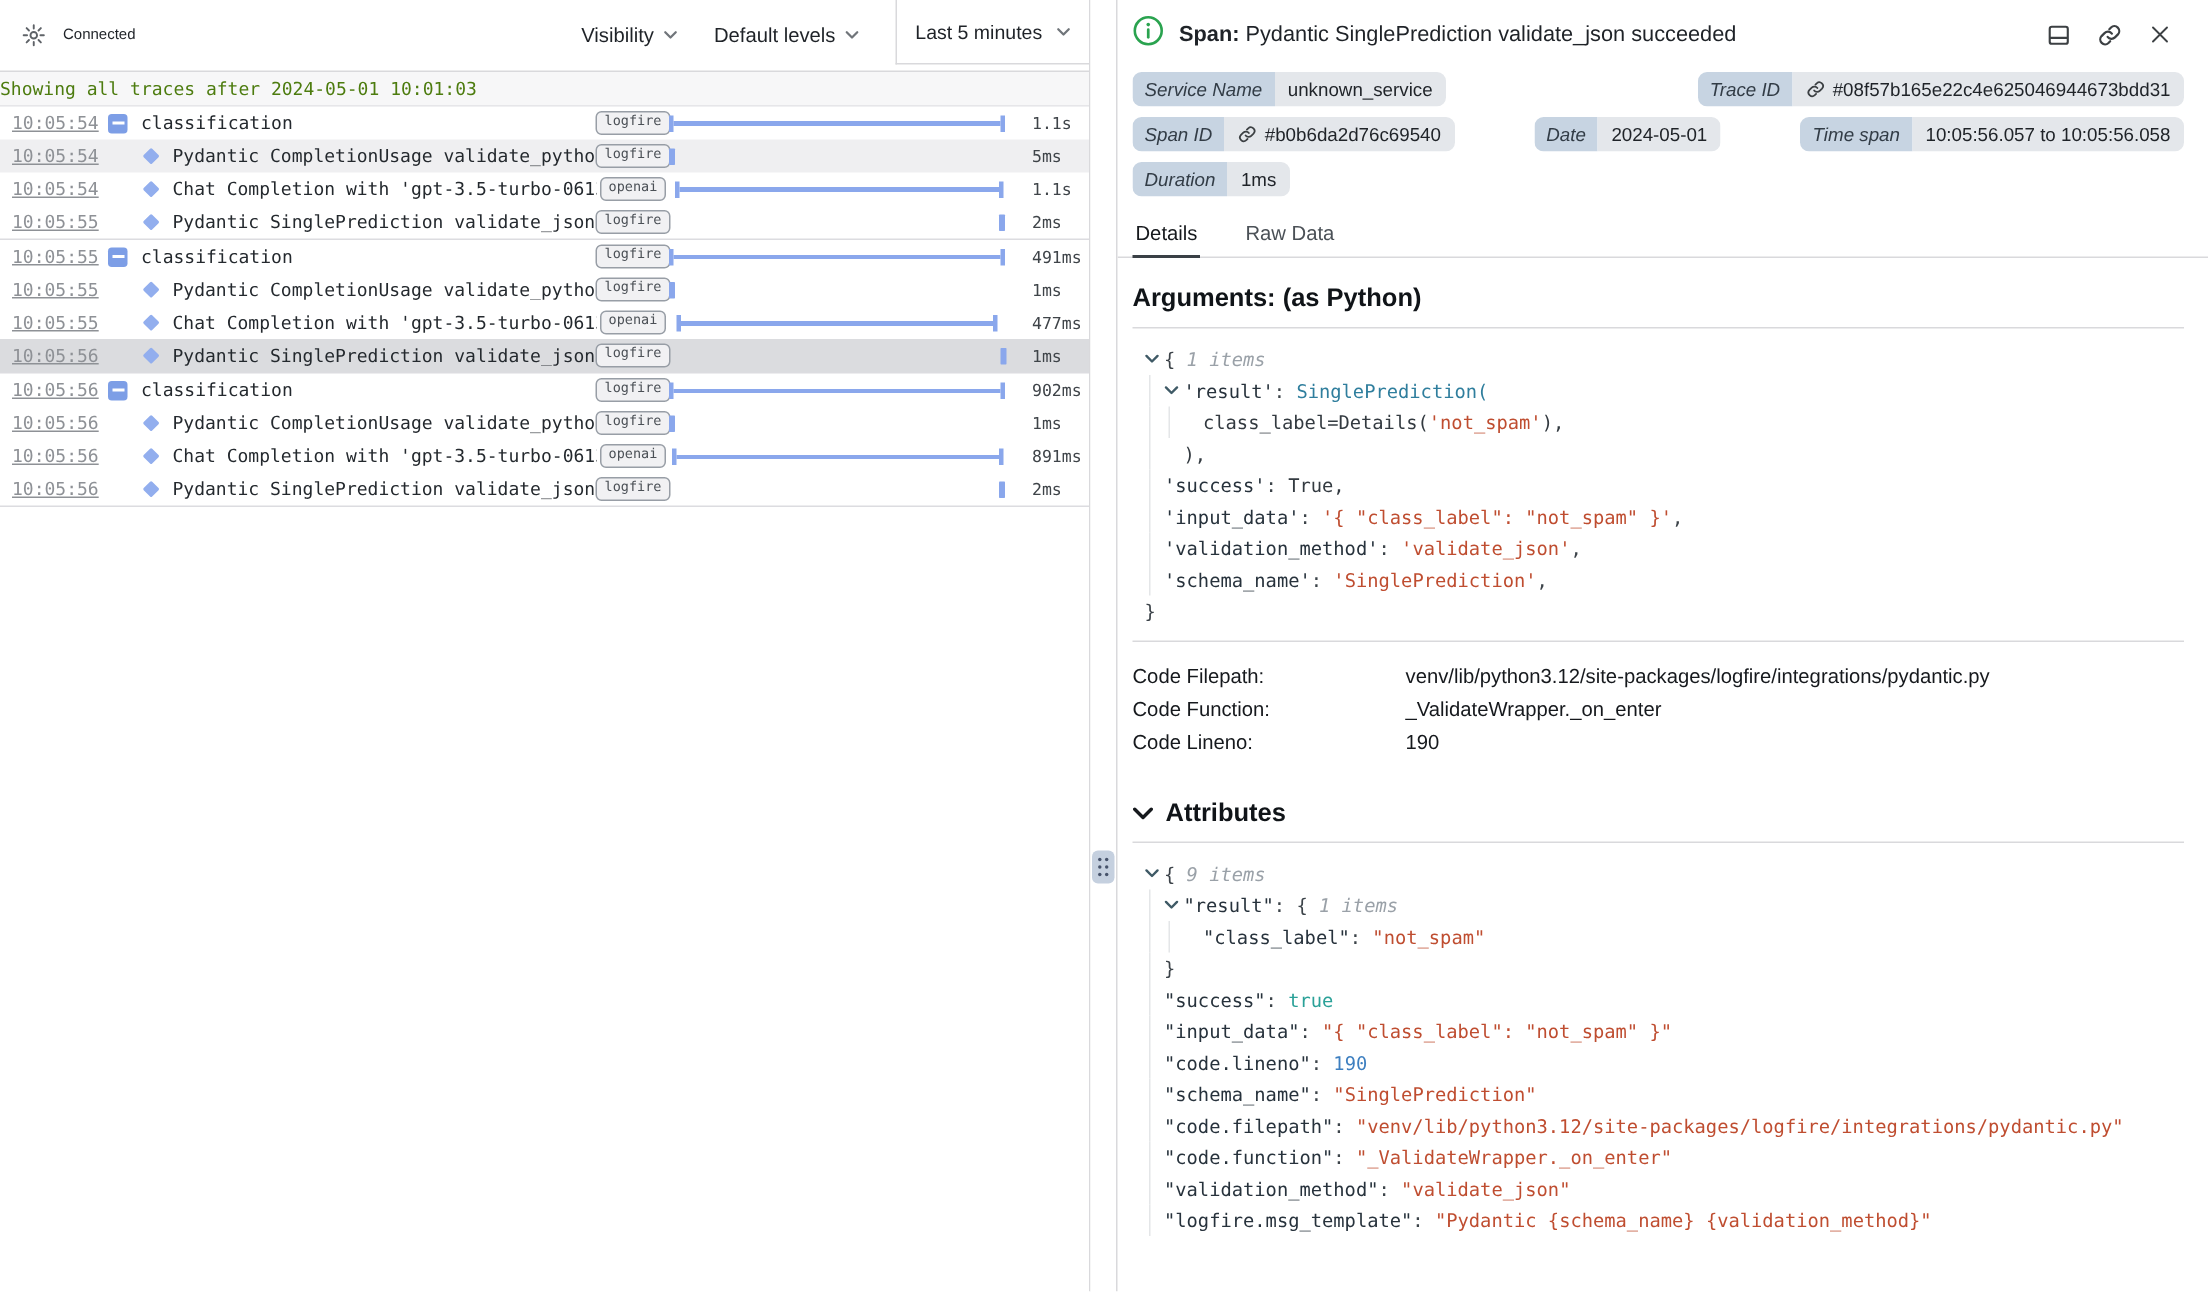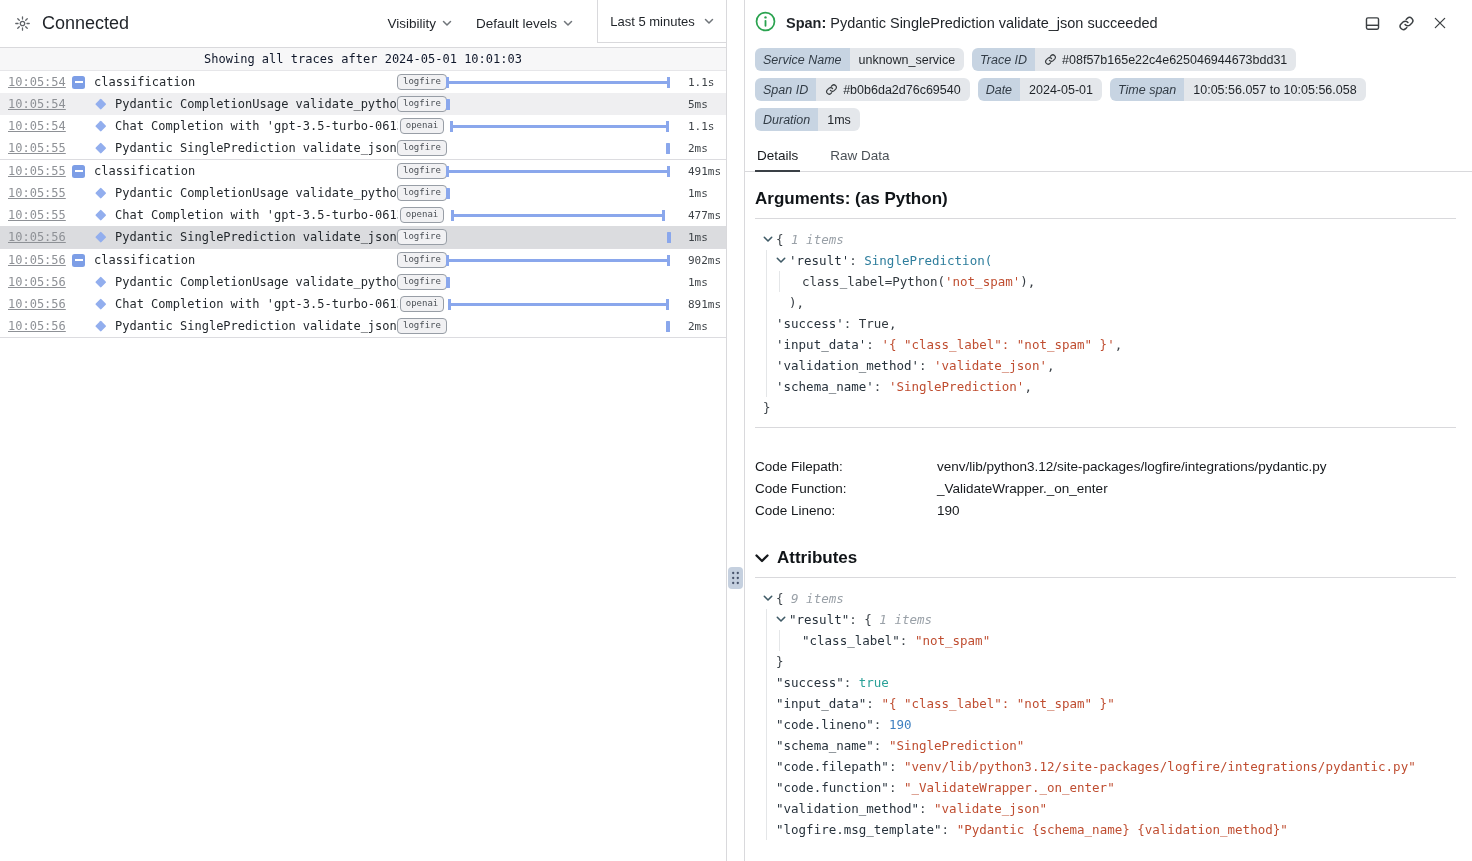--- a/index.html
+++ b/index.html
@@ -4,28 +4,28 @@
 <style>
   * { box-sizing: border-box; }
   html,body { margin:0; padding:0; width:1472px; height:861px; background:#fff;
     font-family:"Liberation Sans", sans-serif; color:#1f2328; overflow:hidden; }
   .app { display:flex; width:1472px; height:861px; }
 
   
   .left { width:727px; flex:none; border-right:1px solid #d9d9dc; display:flex; flex-direction:column; background:#fff; }
   .lp-header { height:48px; flex:none; border-bottom:1px solid #d9d9dc; display:flex; align-items:center; padding-left:14px; }
   .gear { width:17px; height:17px; color:#5f6368; display:flex; }
-  .status { margin-left:11px; font-size:18px; color:#1f2328; }
+  .status { margin-left:11px; font-size:10px; color:#1f2328; }
   .hd-spacer { flex:1; }
   .hdr-menu { display:flex; align-items:center; gap:6px; font-size:13.5px; color:#1f2328; margin-right:24px; cursor:default; }
   .sm-chev { display:flex; color:#70757a; }
   .time-range { width:129px; height:43px; align-self:flex-start; border-left:1px solid #d9d9dc; border-bottom:1px solid #d9d9dc;
     display:flex; align-items:center; justify-content:center; gap:9px; font-size:13px; margin-right:0; }
-  .banner { height:23px; flex:none; line-height:23px; text-align:center; background:#f7f7f8; border-bottom:1px solid #e6e6e9;
-    font-family:"DejaVu Sans Mono", monospace; font-size:12px; color:#0f172a; }
+  .banner { height:23px; flex:none; line-height:23px; text-align:left; background:#f7f7f8; border-bottom:1px solid #e6e6e9;
+    font-family:"DejaVu Sans Mono", monospace; font-size:12px; color:#4d7c0f; }
   .trace-list { flex:1; overflow:hidden; }
   .tgroup { border-bottom:1px solid #dcdce0; }
   .trow { height:22px; display:flex; align-items:center; font-family:"DejaVu Sans Mono", monospace; font-size:12px; cursor:default; }
   .trow.hl-light { background:#efeff1; }
   .trow.hl-selected { background:#dbdcdf; }
   .t-time { width:66px; padding-left:8px; flex:none; color:#8e9196;text-decoration:underline; }
   .toggle { flex:none; width:13px; height:13px; margin:0 9px 0 6px; background:#7d9ee6; border-radius:2.5px; position:relative; }
   .toggle::after { content:""; position:absolute; left:2.5px; right:2.5px; top:5.5px; height:2px; background:#fff; }
   .dwrap { flex:none; width:11px; margin:0 9px 0 29px; display:flex; justify-content:center; }
   .diamond { width:7.5px; height:7.5px; background:#92aeee; transform:rotate(45deg); border-radius:1px; }
@@ -42,21 +42,21 @@
   .gutter { width:17px; flex:none; position:relative; background:#fff; }
   .handle { position:absolute; left:1px; top:567px; width:15px; height:22px; border-radius:4px; background:#c5d0df; display:flex; align-items:center; justify-content:center; cursor:col-resize; }
 
   
   .right { flex:1; border-left:1px solid #d9d9dc; display:flex; flex-direction:column; overflow:hidden; }
   .rp-header { height:46px; flex:none; display:flex; align-items:center; padding:0 24px 0 10px; }
   .rp-title { margin-left:10px; font-size:14.5px; color:#1f2328; white-space:nowrap; }
   .rp-title b { font-weight:700; }
   .rp-actions { margin-left:auto; display:flex; align-items:center; gap:17px; }
   .icon-btn { display:flex; color:#3c4043; cursor:pointer; background:none; border:none; padding:0; }
-  .chips { display:flex; flex-wrap:wrap; gap:7px 8px; padding:2px 16px 10px 10px; }
+  .chips { display:flex; flex-wrap:wrap; gap:7px 8px; padding:2px 16px 10px 10px;justify-content:space-between; }
   .chip { display:flex; height:23px; border-radius:6px; overflow:hidden; font-size:12.5px; }
   .chip-label { background:#c7d4e2; color:#323c46; font-style:italic; display:flex; align-items:center; padding:0 8px; }
   .chip-value { background:#e4e7eb; color:#1f2328; display:flex; align-items:center; gap:5px; padding:0 9px; white-space:nowrap; }
   .tabs { flex:none; display:flex; gap:28px; padding-left:10px; border-bottom:1px solid #d9d9dc; margin-top:1px; }
   .tab { font-size:13.5px; color:#4b5157; padding:6px 2px 7px; cursor:pointer; }
   .tab.active { color:#16191d; border-bottom:2px solid #3a4046; margin-bottom:-1px; }
   .rp-body { flex:1; overflow:hidden; padding:0 16px 0 10px; }
   .section { font-size:17px; font-weight:700; color:#101418; margin:17px 0 0; display:flex; align-items:center; gap:8px; }
   .section.mt-lg { margin-top:26px; }
   .hr { border:none; border-top:1px solid #d9d9dc; margin:9px 0 0; }
@@ -67,21 +67,21 @@
   .chev.pad { visibility:hidden; }
   .chev svg { vertical-align:middle; margin-top:-2px; }
   .tk-b { color:#3c4349; }
   .tk-it { color:#9aa1a8; font-style:italic; }
   .tk-k { color:#27323c; }
   .tk-s { color:#bf4d30; }
   .tk-cls { color:#2f7e9d; }
   .tk-d { color:#333a40; }
   .tk-bool { color:#2aa198; }
   .tk-num { color:#3d7fc0; }
-  .kv-rows { margin-top:28px; }
+  .kv-rows { margin-top:12px; }
   .kv { display:flex; font-size:13.5px; line-height:22px; }
   .kv-label { width:182px; flex:none; color:#16191d; }
   .kv-value { color:#16191d; }
 </style>
 </head>
 <body>
 
 <div class="app">
 
   <div class="left">
@@ -400,21 +400,21 @@
       <hr class="hr">
       <div class="codeblock" id="py-block">
           <div class="code-line"><span class="chev"><svg width="10" height="7" viewBox="0 0 10 7">
                 <path d="M1.3 1.3 L5 5 L8.7 1.3" fill="none" stroke="currentColor" stroke-width="1.6" stroke-linecap="round" stroke-linejoin="round"></path>
               </svg></span><span class="tk-b">{ </span><span class="tk-it">1 items</span></div>
           <div class="code-line"><span class="g"></span><span class="chev"><svg width="10" height="7" viewBox="0 0 10 7">
                 <path d="M1.3 1.3 L5 5 L8.7 1.3" fill="none" stroke="currentColor" stroke-width="1.6" stroke-linecap="round" stroke-linejoin="round"></path>
               </svg></span><span class="tk-k">'result'</span><span class="tk-b">: </span><span class="tk-cls">SinglePrediction(</span></div>
           <div class="code-line"><span class="g"></span><span class="g"></span><span class="chev pad"><svg width="10" height="7" viewBox="0 0 10 7">
                 <path d="M1.3 1.3 L5 5 L8.7 1.3" fill="none" stroke="currentColor" stroke-width="1.6" stroke-linecap="round" stroke-linejoin="round"></path>
-              </svg></span><span class="tk-d">class_label=Python(</span><span class="tk-s">'not_spam'</span><span class="tk-d">),</span></div>
+              </svg></span><span class="tk-d">class_label=Details(</span><span class="tk-s">'not_spam'</span><span class="tk-d">),</span></div>
           <div class="code-line"><span class="g"></span><span class="chev pad"><svg width="10" height="7" viewBox="0 0 10 7">
                 <path d="M1.3 1.3 L5 5 L8.7 1.3" fill="none" stroke="currentColor" stroke-width="1.6" stroke-linecap="round" stroke-linejoin="round"></path>
               </svg></span><span class="tk-d">),</span></div>
           <div class="code-line"><span class="g"></span><span class="tk-k">'success'</span><span class="tk-b">: </span><span class="tk-d">True,</span></div>
           <div class="code-line"><span class="g"></span><span class="tk-k">'input_data'</span><span class="tk-b">: </span><span class="tk-s">'{ "class_label": "not_spam" }'</span><span class="tk-b">,</span></div>
           <div class="code-line"><span class="g"></span><span class="tk-k">'validation_method'</span><span class="tk-b">: </span><span class="tk-s">'validate_json'</span><span class="tk-b">,</span></div>
           <div class="code-line"><span class="g"></span><span class="tk-k">'schema_name'</span><span class="tk-b">: </span><span class="tk-s">'SinglePrediction'</span><span class="tk-b">,</span></div>
           <div class="code-line"><span class="tk-b">}</span></div>
         </div>
 

